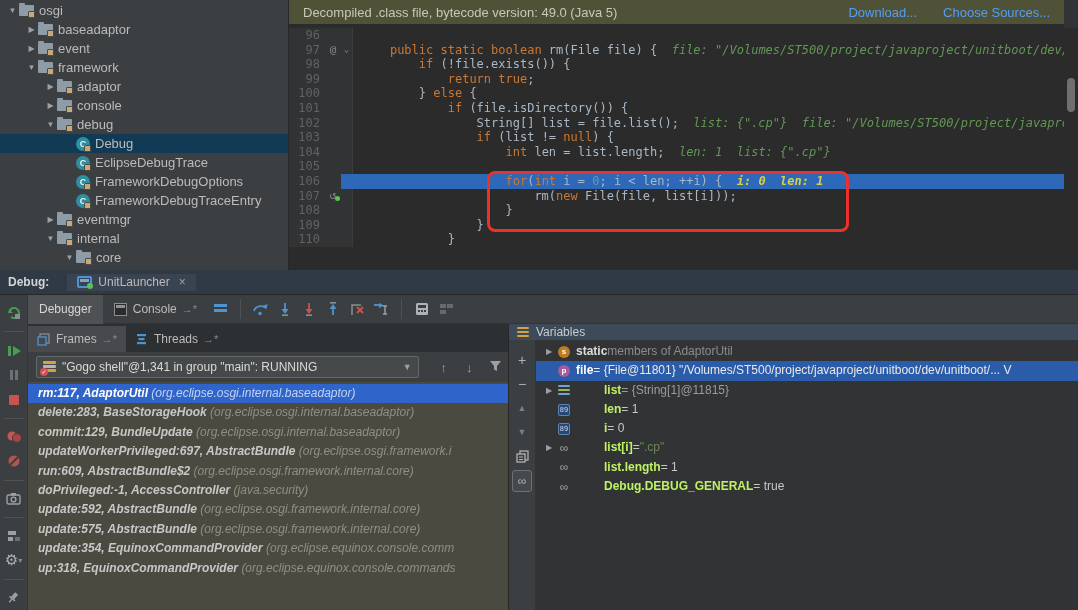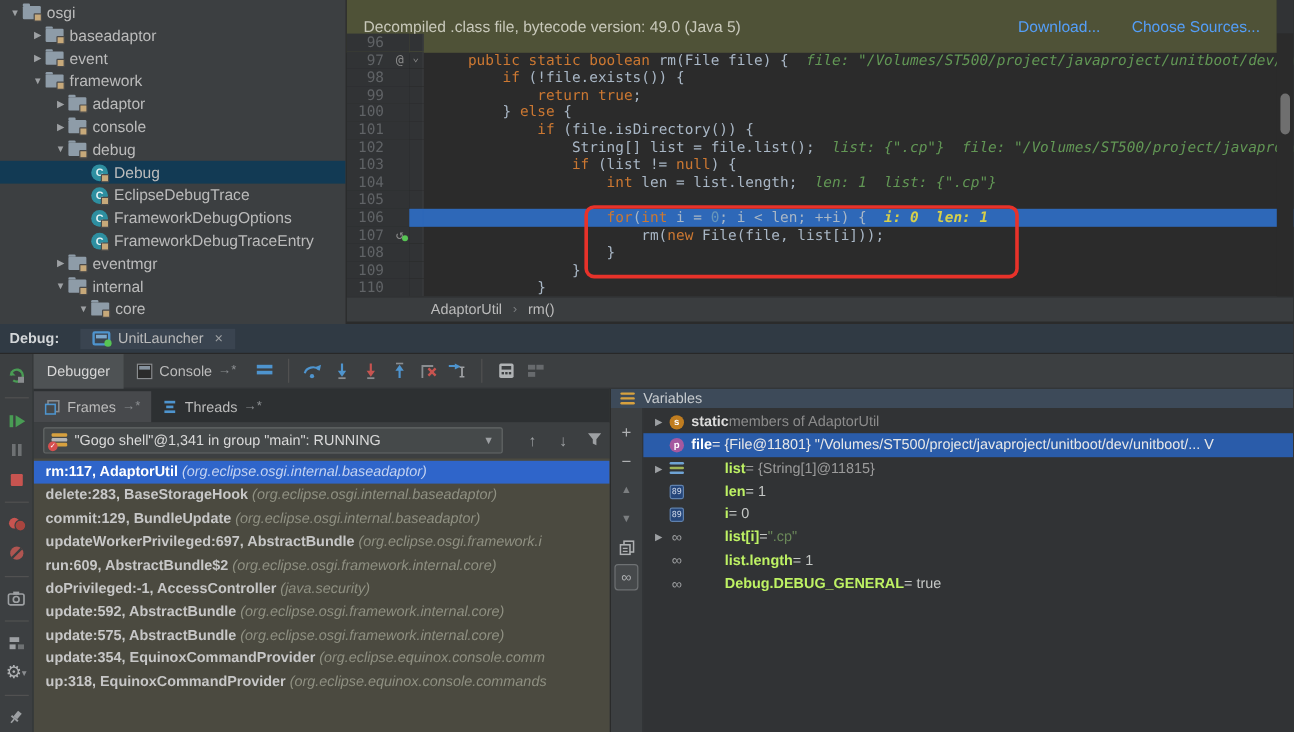--- a/index.html
+++ b/index.html
@@ -16,21 +16,21 @@
   .tlabel { margin-left:5px; color:#bbbbbb; }
   .ico-pkg { position:relative; width:15px; height:11px; flex:none; background:#8e9ca8; border-radius:1px; }
   .ico-pkg::before { content:""; position:absolute; left:0; top:-2px; width:6px; height:2px; background:#8e9ca8; border-radius:1px 1px 0 0; }
   .ico-pkg::after { content:""; position:absolute; right:-1px; bottom:-2px; width:5px; height:5px; background:#c7a97a; border:1px solid #4a4a4a; border-radius:1px; }
   .ico-cls { position:relative; width:14px; height:14px; flex:none; background:#2e8fa0; border-radius:50%;
              color:#e8f4f6; font-size:9px; font-weight:bold; text-align:center; line-height:14px; }
   .ico-cls::after { content:""; position:absolute; right:-1px; bottom:-1px; width:5px; height:5px; background:#c7a97a; border:1px solid #4a4a4a; border-radius:1px; }
 
   
   #editor { position:absolute; left:289px; top:0; width:789px; height:270px; background:#2b2b2b; }
-  #banner { position:absolute; left:0; top:0; right:14px; height:44px; background:#4f5237; display:flex;
+  #banner { position:absolute; left:0; top:0; right:14px; height:24px; background:#4f5237; display:flex;
             align-items:center; padding:0 14px; color:#c8c8ba; font-size:13px; }
   #banner .spacer { flex:1; }
   #banner a { color:#549ef7; text-decoration:none; margin-left:26px; cursor:pointer; font-size:13px; }
   #banner-corner { position:absolute; right:0; top:0; width:14px; height:28px; background:#313335; }
   #codearea { position:absolute; left:0; top:28px; right:0; height:181px; font-family:"DejaVu Sans Mono", monospace; font-size:12px; }
   .cl { display:flex; height:14.6px; line-height:14.6px; white-space:pre; }
   .lnum { width:36px; flex:none; background:#313335; color:#606366; text-align:right; padding-right:5px; }
   .gic  { width:16px; flex:none; background:#313335; color:#8a8a8a; font-size:11px; text-align:center; position:relative; }
   .lr   { flex:1; display:flex; overflow:hidden; }
   .fold { width:12px; flex:none; background:#313335; border-right:1px solid #3a3c3e; color:#8a8a8a; font-size:9px; text-align:center; line-height:12px; }
@@ -85,21 +85,21 @@
                  display:flex; align-items:center; padding:0 6px; color:#dadada; cursor:pointer; }
   #threadcombo .cbarrow { margin-left:auto; color:#9da0a3; font-size:9px; }
   .spool { position:relative; width:13px; height:13px; margin-right:6px; flex:none; }
   .spool i { display:block; height:3px; background:#d7a13f; border-radius:1px; margin-bottom:1px; }
   .spool i:nth-child(2){ background:#b5b5b5; }
   .spool .badge { position:absolute; left:-3px; bottom:-2px; width:8px; height:8px; border-radius:50%; background:#d64f4f;
                   color:#fff; font-size:6px; line-height:8px; text-align:center; font-style:normal; }
   .combico { width:26px; text-align:center; color:#9da0a3; font-size:13px; cursor:pointer; }
   #frameslist { flex:1; background:#4b4a40; overflow:hidden; padding-top:2px; }
   .frow { height:19.4px; line-height:19.4px; white-space:nowrap; overflow:hidden; padding-left:10px; cursor:pointer; }
-  .frow .floc { color:#c7c7c7; font-weight:bold; }
+  .frow .floc { color:#c7c7c7; font-weight:bold;font-style:italic; }
   .frow .fpkg { color:#8f9082; font-style:italic;text-align:right; }
   .frow.sel { background:#2f65ca; }
   .frow.sel .floc { color:#ffffff; }
   .frow.sel .fpkg { color:#c3d2f1; }
 
   #varspane { flex:1; display:flex; flex-direction:column; overflow:hidden; }
   #varshead { height:16px; background:#3d4a59; display:flex; align-items:center; padding-left:8px; color:#c7cbce; }
   .vhico { margin-right:7px; } .vhico i { display:block; width:12px; height:2px; background:#d7a13f; margin:2px 0; border-radius:1px; }
   #varsbody { flex:1; display:flex; overflow:hidden; }
   #vtb { width:27px; flex:none; background:#3c3f41; border-right:1px solid #323537; display:flex; flex-direction:column; align-items:center; padding-top:8px; color:#afb1b3; }
@@ -218,25 +218,20 @@
         <div class="cl"><span class="lnum">102</span><span class="gic"></span><span class="lr"><span class="fold"></span><span class="ltext"><span class="tk-w">                </span><span class="tk-p">String[] list = file.list();</span><span class="hintg">  list: {".cp"}  file: "/Volumes/ST500/project/javaproject</span></span></span></div>
         <div class="cl"><span class="lnum">103</span><span class="gic"></span><span class="lr"><span class="fold"></span><span class="ltext"><span class="tk-w">                </span><span class="tk-k">if </span><span class="tk-p">(list != </span><span class="tk-k">null</span><span class="tk-p">) {</span></span></span></div>
         <div class="cl"><span class="lnum">104</span><span class="gic"></span><span class="lr"><span class="fold"></span><span class="ltext"><span class="tk-w">                    </span><span class="tk-k">int</span><span class="tk-p"> len = list.length;</span><span class="hintg">  len: 1  list: {".cp"}</span></span></span></div>
         <div class="cl"><span class="lnum">105</span><span class="gic"></span><span class="lr"><span class="fold"></span><span class="ltext"></span></span></div>
         <div class="cl hl"><span class="lnum">106</span><span class="gic"></span><span class="lr"><span class="fold"></span><span class="ltext"><span class="tk-w">                    </span><span class="tk-k">for</span><span class="tk-p">(</span><span class="tk-k">int</span><span class="tk-p"> i = </span><span class="tk-n">0</span><span class="tk-p">; i &lt; len; ++i) {</span><span class="hinty">  i: 0  len: 1</span></span></span></div>
         <div class="cl"><span class="lnum">107</span><span class="gic">↺<span class="gdot"></span></span><span class="lr"><span class="fold"></span><span class="ltext"><span class="tk-w">                        </span><span class="tk-p">rm(</span><span class="tk-k">new</span><span class="tk-p"> File(file, list[i]));</span></span></span></div>
         <div class="cl"><span class="lnum">108</span><span class="gic"></span><span class="lr"><span class="fold"></span><span class="ltext"><span class="tk-w">                    </span><span class="tk-p">}</span></span></span></div>
         <div class="cl"><span class="lnum">109</span><span class="gic"></span><span class="lr"><span class="fold"></span><span class="ltext"><span class="tk-w">                </span><span class="tk-p">}</span></span></span></div>
         <div class="cl"><span class="lnum">110</span><span class="gic"></span><span class="lr"><span class="fold"></span><span class="ltext"><span class="tk-w">            </span><span class="tk-p">}</span></span></span></div>
       </div>
-    <div id="crumb">
-      <span>AdaptorUtil</span>
-      <span class="csep">›</span>
-      <span>rm()</span>
-    </div>
     <div id="estripe">
         <div id="ethumb"></div>
       </div>
   </div>
 
   <div id="redbox"></div>
 
   <div id="debug">
     <div id="dtitle">
       <span class="dlabel">Debug:</span>

